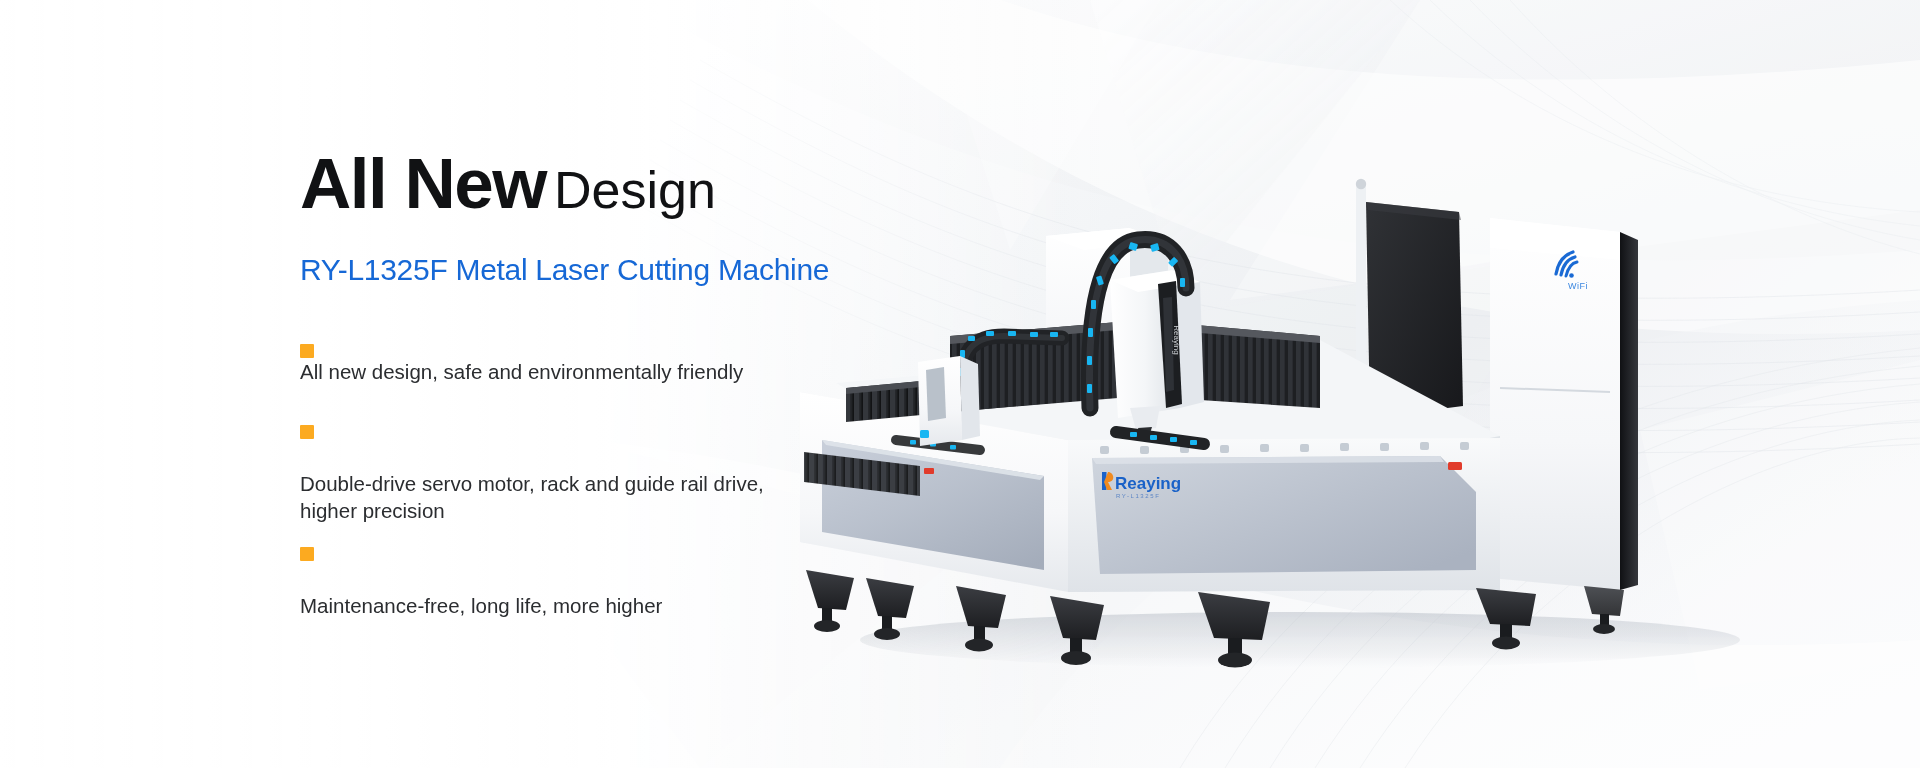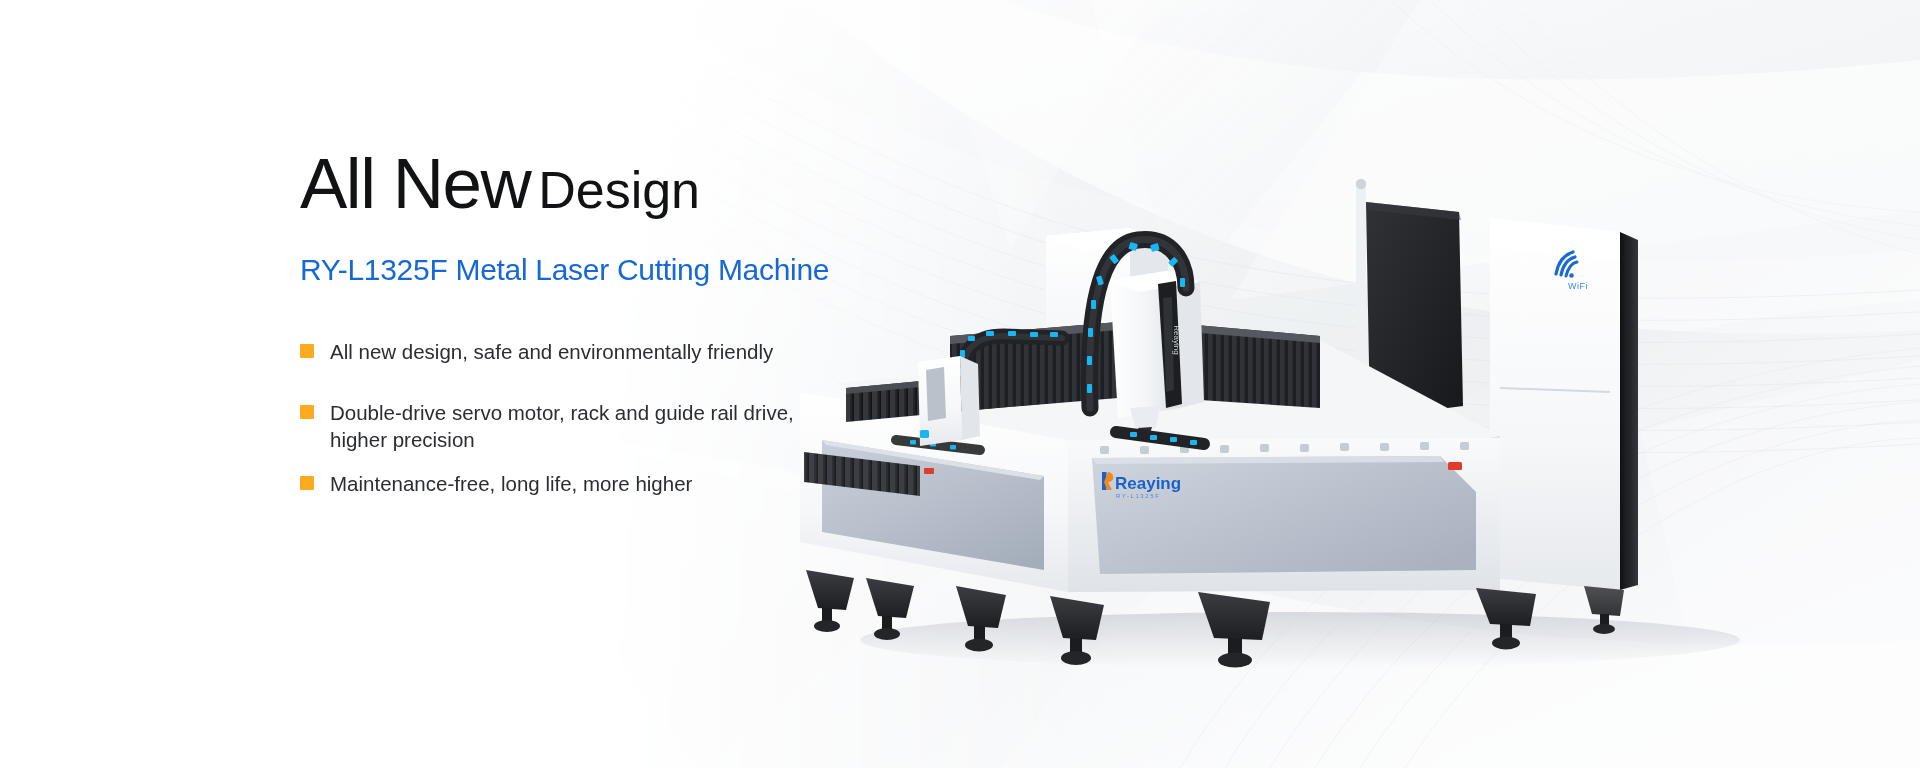--- a/index.html
+++ b/index.html
@@ -16,36 +16,36 @@
 
   
   .bg-svg{position:absolute;inset:0;width:1920px;height:768px;pointer-events:none;}
 
   
   .text-block{position:absolute;left:300px;top:148px;width:700px;}
   .headline{
     margin:0;white-space:nowrap;line-height:1.0;
     font-size:71px;letter-spacing:-1px;color:#111214;
   }
-  .headline .strong{font-weight:400;letter-spacing:-1.5px;}
+  .headline .strong{font-weight:700;letter-spacing:-1.5px;}
   .headline .light{font-weight:400;font-size:52px;letter-spacing:0px;margin-left:8px;}
 
   .subtitle{
     margin:0;white-space:nowrap;
     font-size:30px;font-weight:400;letter-spacing:-0.3px;
     color:#1668d6;line-height:1.0;
     padding-top:36px;
   }
 
   .features{list-style:none;margin:0;padding:0;padding-top:53px;}
   .feature{
     display:flex;align-items:flex-start;
-    font-size:20.5px;line-height:1.35;color:#2b2d30;font-weight:400;
-  }
-  .feature + .feature{margin-top:0px;}
+    font-size:20.5px;line-height:1.35;color:#2b2d30;font-weight:400;flex-direction:column;
+  }
+  .feature + .feature{margin-top:0px;gap:31px;}
   .f-gap-1{margin-top:33px !important;}
   .f-gap-2{margin-top:16px !important;}
   .bullet{
     flex:0 0 auto;width:14px;height:14px;background:#fcaa20;
     margin-right:16px;margin-top:6px;border-radius:1px;
   }
   .feature-text{display:block;max-width:470px;}
 
   
   .machine{position:absolute;left:800px;top:140px;width:1120px;height:560px;}

